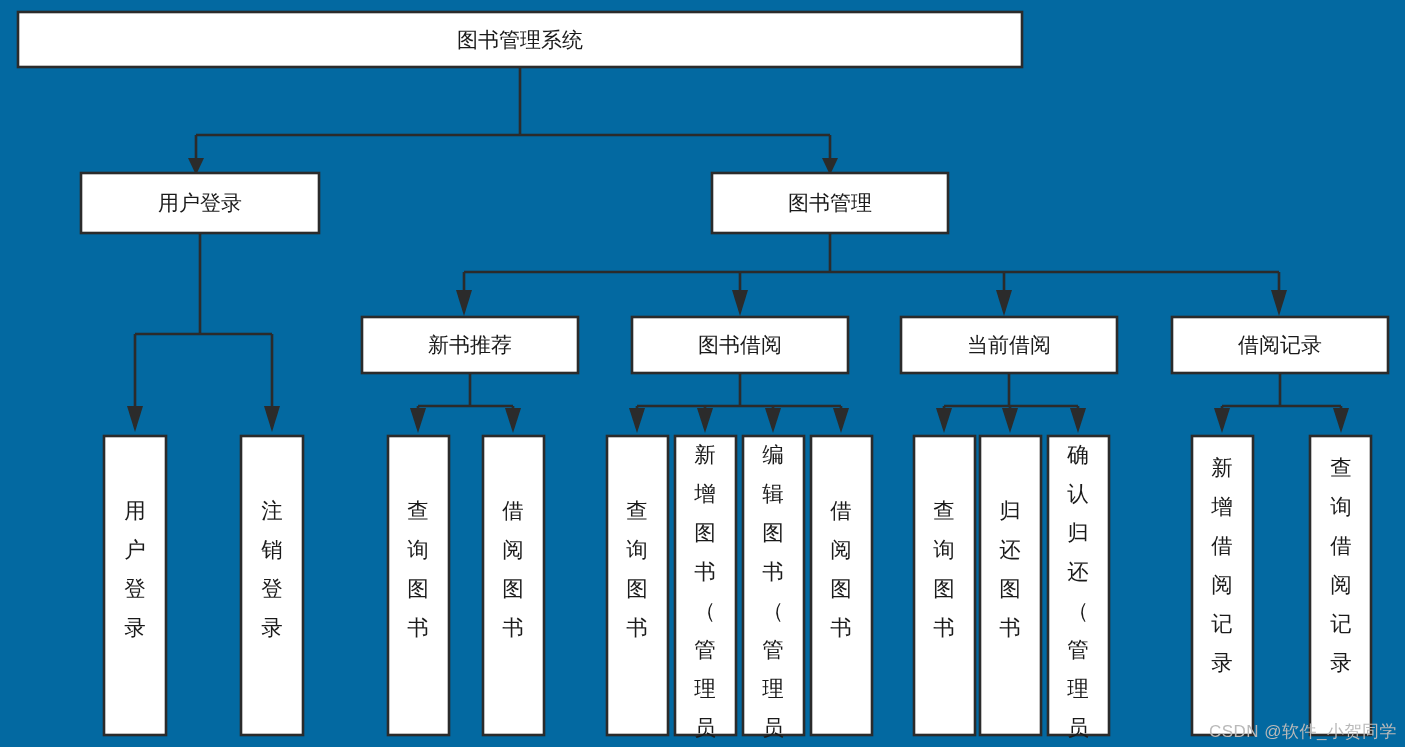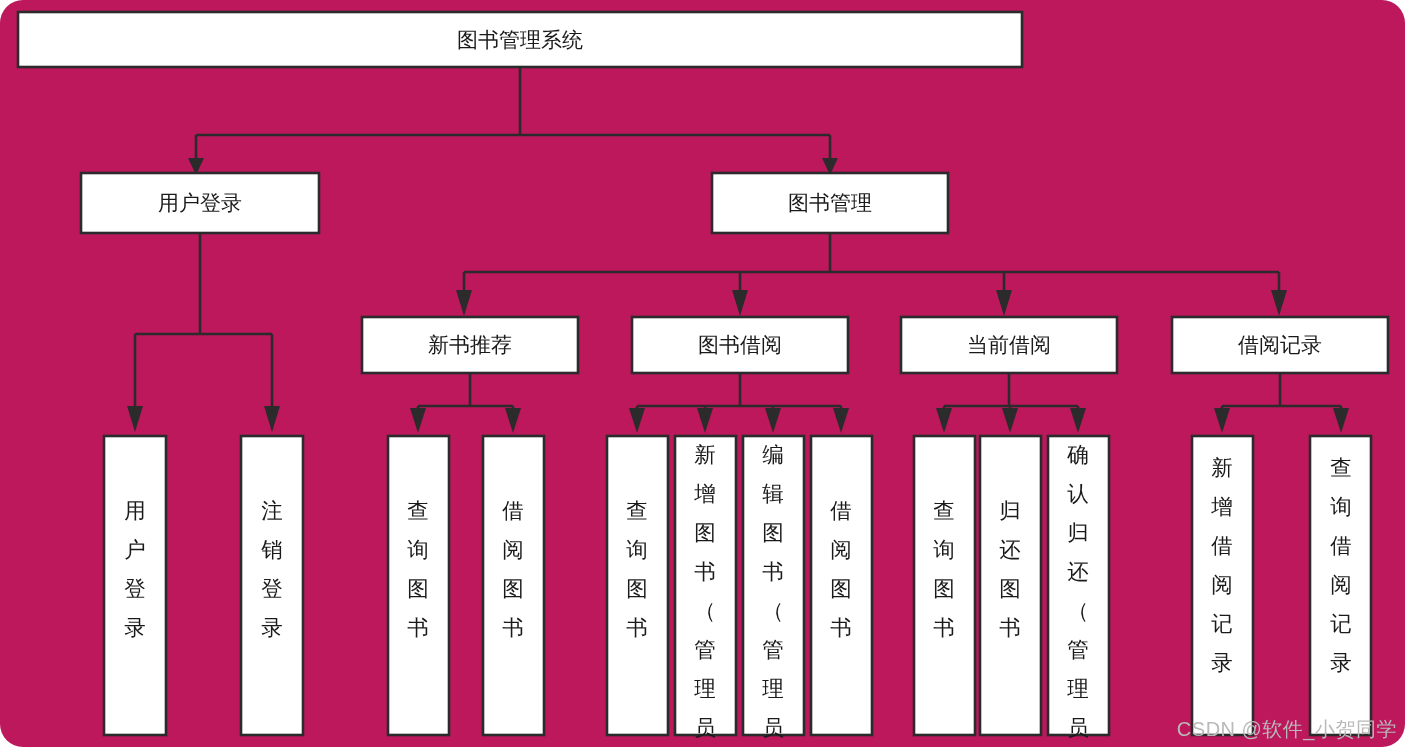--- a/index.html
+++ b/index.html
@@ -10,22 +10,21 @@
   body {
     width: 1405px;
     height: 747px;
     font-family: "Liberation Sans", "DejaVu Sans", sans-serif;
     overflow: hidden;
   }
   #diagram-root {
     position: relative;
     width: 1405px;
     height: 747px;
-    background: #be185d;
-    border-radius: 23px;
+    background: #0369a1;
   }
   svg#flow {
     position: absolute;
     left: 0;
     top: 0;
     width: 1405px;
     height: 747px;
   }
   .node-rect {
     fill: #ffffff;
@@ -53,21 +52,21 @@
   }
   .edge-arrow {
     fill: #2b2b2b;
     stroke: none;
   }
   .watermark {
     position: absolute;
     right: 8px;
     bottom: 4px;
     font-family: "Liberation Sans", "DejaVu Sans", sans-serif;
-    font-size: 20px;
+    font-size: 17px;
     color: #b9b9b9;
     white-space: nowrap;
     letter-spacing: 0.5px;
   }
 </style>
 </head>
 <body>
 
 <div id="diagram-root">
 

